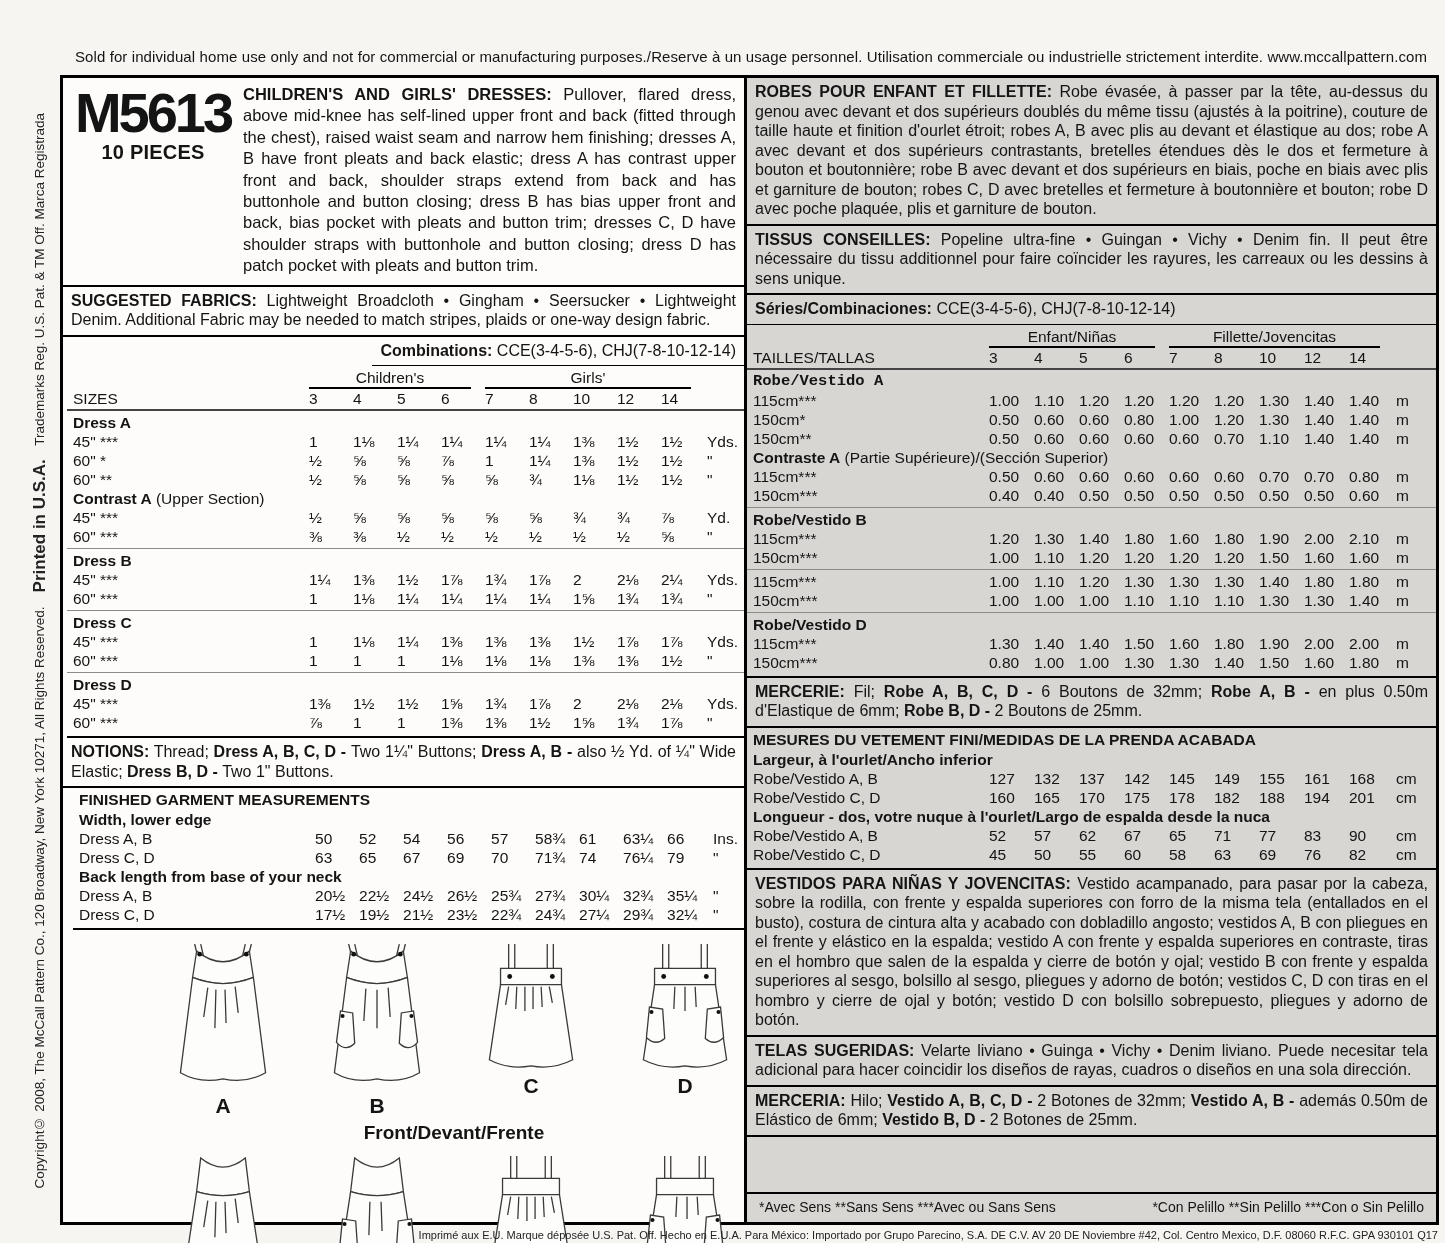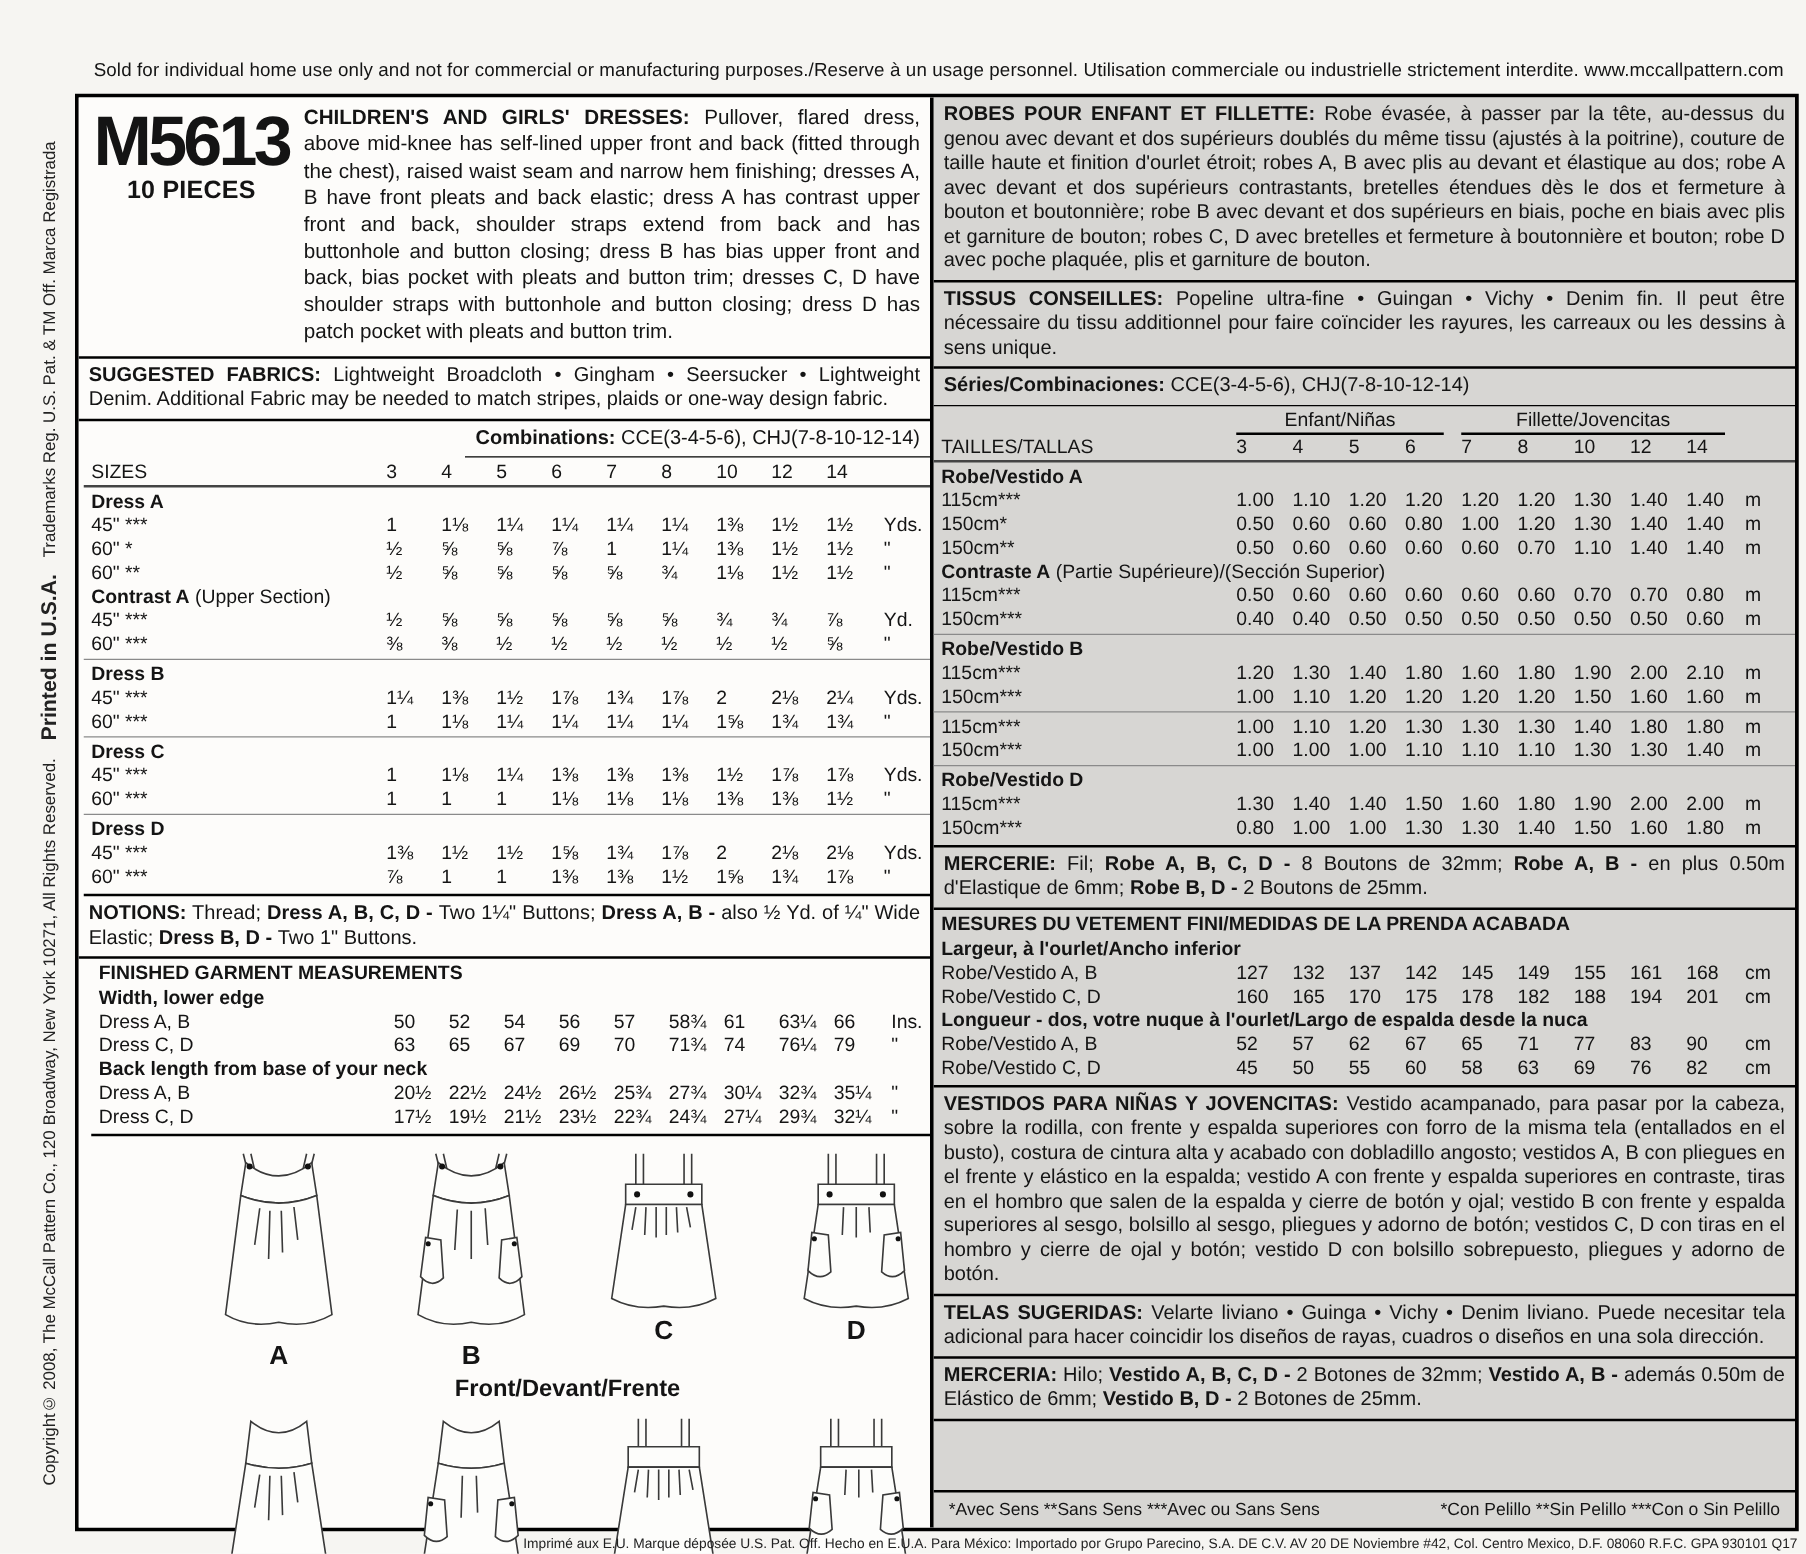--- a/index.html
+++ b/index.html
@@ -95,20 +95,24 @@
         <div class="pnum-pieces">10 PIECES</div>
       </div>
       <div class="hdr-desc"><span class="b">CHILDREN'S AND GIRLS' DRESSES:</span><span> Pullover, flared dress, above mid-knee has self-lined upper front and back (fitted through the chest), raised waist seam and narrow hem finishing; dresses A, B have front pleats and back elastic; dress A has contrast upper front and back, shoulder straps extend from back and has buttonhole and button closing; dress B has bias upper front and back, bias pocket with pleats and button trim; dresses C, D have shoulder straps with buttonhole and button closing; dress D has patch pocket with pleats and button trim.</span></div>
     </div>
 
     <div class="sec"><span class="b">SUGGESTED FABRICS:</span><span> Lightweight Broadcloth • Gingham • Seersucker • Lightweight Denim. Additional Fabric may be needed to match stripes, plaids or one-way design fabric.</span></div>
     <div class="sec thin"><span class="b">Combinations:</span><span> CCE(3-4-5-6), CHJ(7-8-10-12-14)</span></div>
 
     <div class="tablewrap">
         <div class="trow l">
+          <span class="grp g1">Children's</span>
+          <span class="grp g2">Girls'</span>
+        </div>
+        <div class="trow l">
           <span class="tlabel">SIZES</span>
           <span class="tval">3</span>
           <span class="tval">4</span>
           <span class="tval">5</span>
           <span class="tval">6</span>
           <span class="tval">7</span>
           <span class="tval">8</span>
           <span class="tval">10</span>
           <span class="tval">12</span>
           <span class="tval">14</span>
@@ -467,21 +471,21 @@
           <span class="tval">6</span>
           <span class="tval">7</span>
           <span class="tval">8</span>
           <span class="tval">10</span>
           <span class="tval">12</span>
           <span class="tval">14</span>
           <span class="tunit"></span>
         </div>
         <div class="tabrule2"></div>
         <div class="trow r">
-          <span class="tlabel ttl" style="grid-column: 1 / -1;"><span class="b">Robe/Vestido A</span></span>
+          <span class="tlabel ttl" style="grid-column: 1 / -1; font-family: Liberation Mono, monospace;"><span class="b">Robe/Vestido A</span></span>
         </div>
         <div class="trow r">
           <span class="tlabel">115cm***</span>
           <span class="tval">1.00</span>
           <span class="tval">1.10</span>
           <span class="tval">1.20</span>
           <span class="tval">1.20</span>
           <span class="tval">1.20</span>
           <span class="tval">1.20</span>
           <span class="tval">1.30</span>
@@ -626,21 +630,21 @@
           <span class="tval">1.30</span>
           <span class="tval">1.30</span>
           <span class="tval">1.40</span>
           <span class="tval">1.50</span>
           <span class="tval">1.60</span>
           <span class="tval">1.80</span>
           <span class="tunit">m</span>
         </div>
       </div>
 
-    <div class="sec"><span class="b">MERCERIE:</span><span> Fil; </span><span class="b">Robe A, B, C, D - </span><span>8 Boutons de 32mm; </span><span class="b">Robe A, B - </span><span>en plus 0.50m d'Elastique de 6mm; </span><span class="b">Robe B, D - </span><span>2 Boutons de 25mm.</span></div>
+    <div class="sec"><span class="b">MERCERIE:</span><span> Fil; </span><span class="b">Robe A, B, C, D - </span><span>6 Boutons de 32mm; </span><span class="b">Robe A, B - </span><span>en plus 0.50m d'Elastique de 6mm; </span><span class="b">Robe B, D - </span><span>2 Boutons de 25mm.</span></div>
 
     <div class="tablewrap">
         <div class="thead-full">MESURES DU VETEMENT FINI/MEDIDAS DE LA PRENDA ACABADA</div>
         <div class="trow r">
           <span class="tlabel ttl" style="grid-column: 1 / -1;"><span class="b">Largeur, à l'ourlet/Ancho inferior</span></span>
         </div>
         <div class="trow r">
           <span class="tlabel">Robe/Vestido A, B</span>
           <span class="tval">127</span>
           <span class="tval">132</span>

